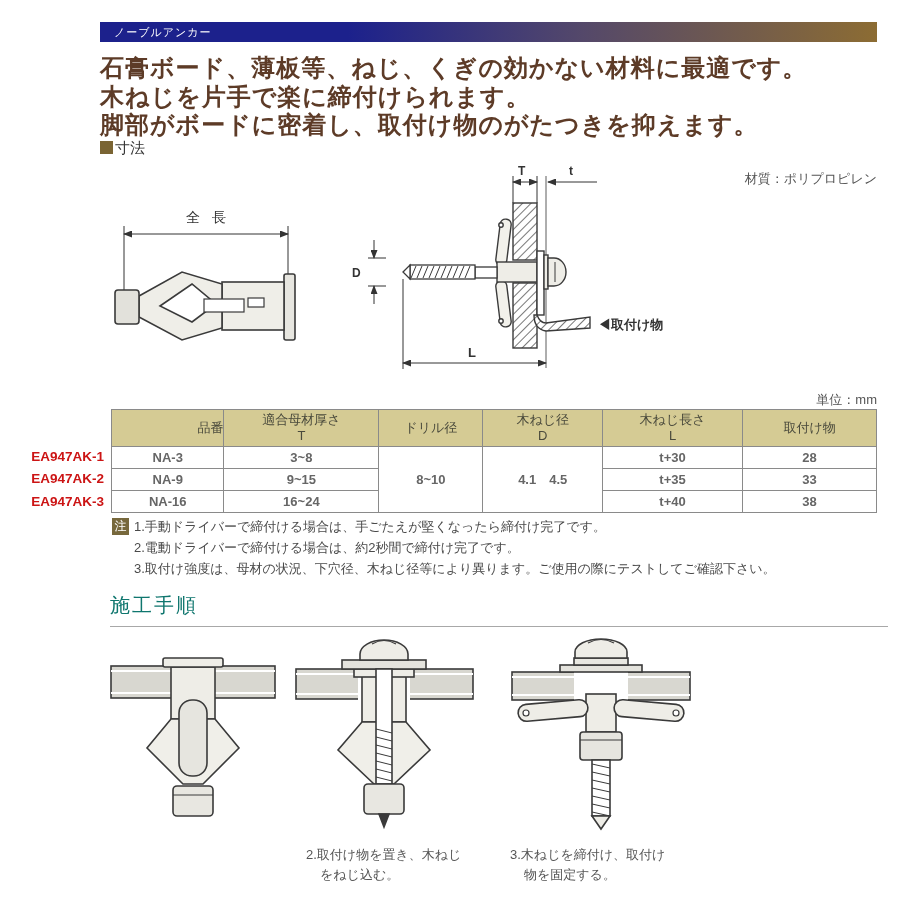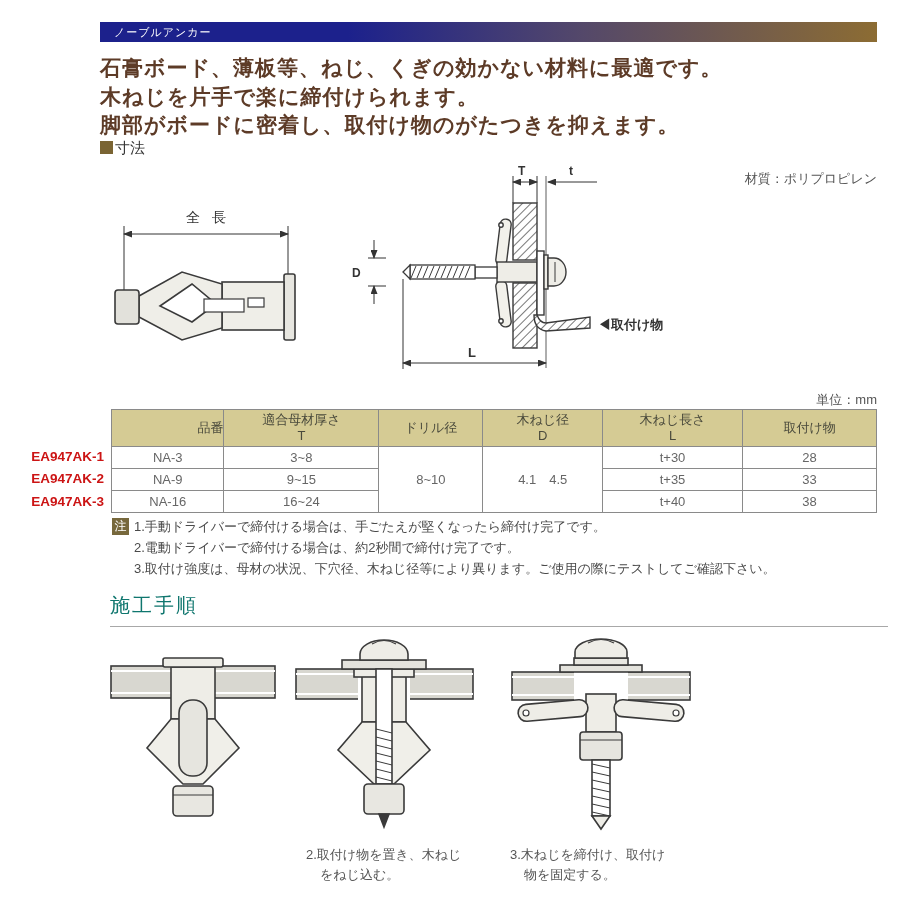--- a/index.html
+++ b/index.html
@@ -4,39 +4,39 @@
 <style>
   html,body{margin:0;padding:0;background:#fff;}
   body{font-family:"Liberation Sans",sans-serif;-webkit-font-smoothing:antialiased;}
   #page{position:relative;width:910px;height:910px;background:#fff;overflow:hidden;}
 
   .titlebar{position:absolute;left:100px;top:22px;width:777px;height:20px;
     background:linear-gradient(90deg,#1c218c 0%,#1c218c 32%,#54486a 62%,#8c6c33 100%);
     color:#fff;font-size:11px;line-height:20px;padding-left:14px;box-sizing:border-box;letter-spacing:1px;}
 
   .intro{position:absolute;left:100px;top:54px;font-family:Liberation Serif, serif;
-    font-weight:bold;font-size:21px;line-height:28.5px;color:#5d3b27;letter-spacing:1px;}
+    font-weight:bold;font-size:24px;line-height:28.5px;color:#5d3b27;letter-spacing:1px;}
 
   .sec-dim{position:absolute;left:100px;top:139px;font-size:15px;color:#333;}
   .sec-dim .sq{display:inline-block;width:13px;height:13px;background:#7a6433;margin-right:2px;vertical-align:-1px;}
 
   .material{position:absolute;right:33px;top:170px;font-size:13px;color:#555;}
   .unit{position:absolute;right:33px;top:391px;font-size:13px;color:#555;}
 
   svg{position:absolute;overflow:visible;}
   .side-view{left:102px;top:198px;}
   .cross-view{left:350px;top:163px;}
   .step1{left:103px;top:648px;}
   .step2{left:292px;top:632px;}
   .step3{left:504px;top:632px;}
   svg text{font-family:"Liberation Sans",sans-serif;}
 
   table.spec{position:absolute;left:111px;top:409px;width:766px;border-collapse:collapse;
     font-size:13px;color:#666;text-align:center;}
-  table.spec th,table.spec td{border:1px solid #8a8a8a;padding:0;}
+  table.spec th,table.spec td{border:1px solid #8a8a8a;padding:0;font-weight:bold;}
   table.spec th{background:#d5cb94;color:#4a4a3c;font-weight:normal;height:36px;line-height:16px;}
   table.spec td{height:21px;background:#fff;}
   .w-model{width:116px;text-align:right;} .w-thick{width:160px;} .w-drill{width:107px;}
   .w-sdia{width:123px;} .w-slen{width:145px;} .w-tlen{width:139px;}
 
   .red-col{position:absolute;left:0;top:446px;width:104px;}
   .red-col .red-label{height:22.3px;line-height:22.3px;text-align:right;
     color:#cc1414;font-weight:bold;font-size:13.5px;}
 
   .notes{position:absolute;left:112px;top:516px;display:flex;align-items:flex-start;}

